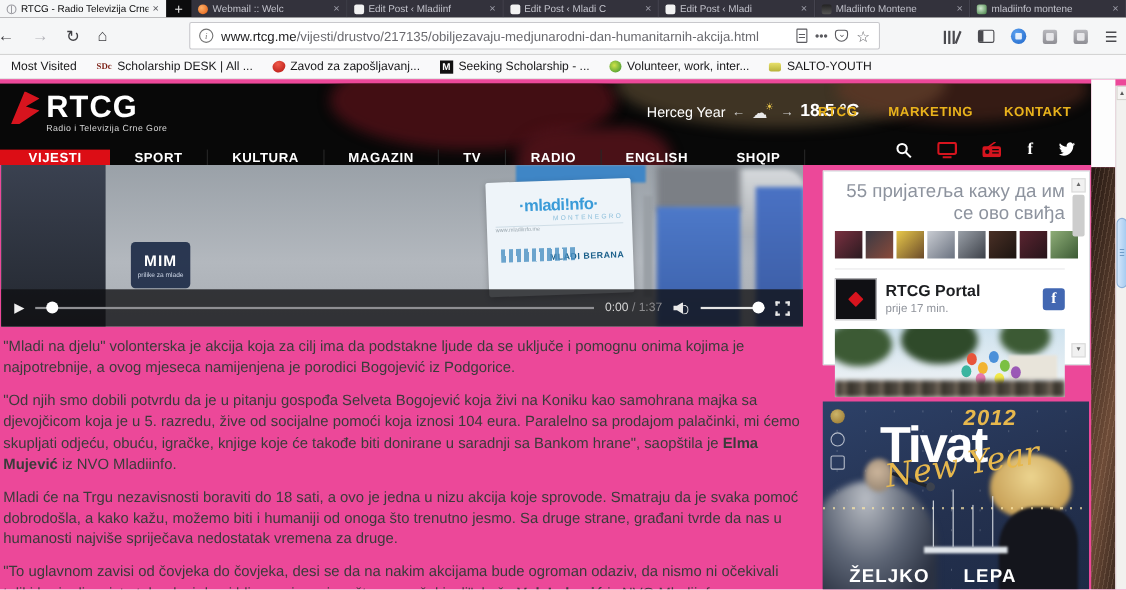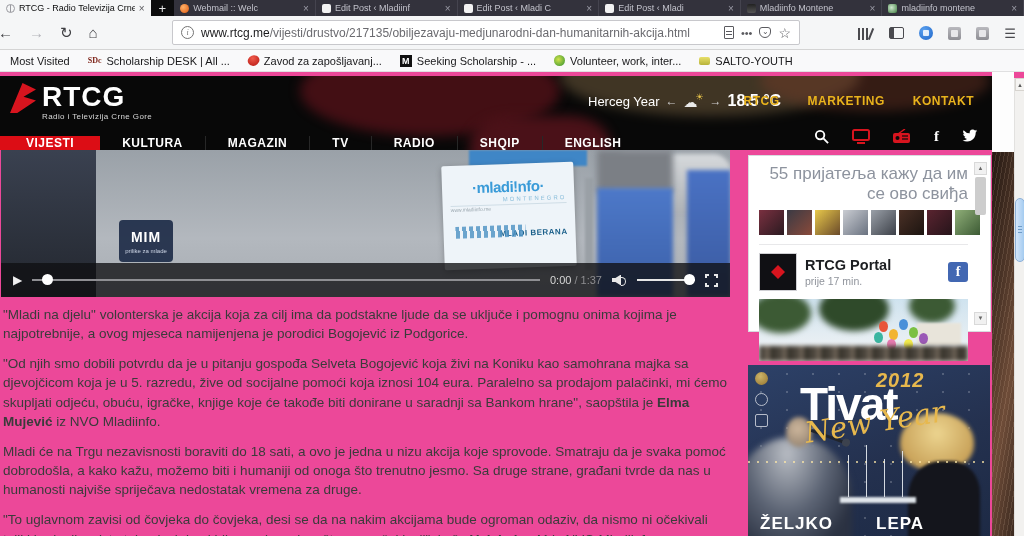--- a/index.html
+++ b/index.html
@@ -206,21 +206,21 @@
   .wom-hair { position:absolute; left:152px; top:48px; width:74px; height:58px; border-radius:50% 50% 45% 45%;
               background:radial-gradient(circle at 50% 35%,#ecd48f,#bb8f45); filter:blur(2px); }
   .wom-body { position:absolute; left:160px; top:96px; width:72px; height:80px; border-radius:45% 40% 0 0;
               background:#14151c; filter:blur(1.5px); }
   .masts { position:absolute; left:92px; top:88px; width:76px; height:58px; }
   .masts i { position:absolute; bottom:14px; width:1px; background:#e8ecf2; opacity:.9; }
   .m1 { left:8px; height:42px; } .m2 { left:26px; height:52px; } .m3 { left:44px; height:38px; } .m4 { left:62px; height:46px; }
   .hull { position:absolute; left:0; bottom:8px; width:76px; height:6px; background:#dfe4ea; filter:blur(1px); }
   .lights { position:absolute; left:0; right:0; top:96px; height:2px; opacity:.7;
             background:repeating-linear-gradient(90deg,#ffe9a8 0 2px,transparent 2px 9px); }
-  .ad-left { position:absolute; left:12px; bottom:2px; color:#fff; font-size:17px; font-weight:bold; letter-spacing:1px; }
+  .ad-left { position:absolute; left:24px; bottom:2px; color:#fff; font-size:17px; font-weight:bold; letter-spacing:1px; }
   .ad-right { position:absolute; left:128px; bottom:2px; color:#fff; font-size:17px; font-weight:bold; letter-spacing:1px; }
 
   
   .bg-white { position:absolute; left:992px; top:0; width:22px; height:80px; background:#fdfdfd; }
   .hair { position:absolute; left:992px; top:80px; width:22px; height:384px;
           background:linear-gradient(100deg,#241812 0%,#4a3326 35%,#6e4c38 65%,#3c2a20 100%); }
   .hair::after { content:""; position:absolute; inset:0;
           background:repeating-linear-gradient(100deg,rgba(255,220,190,.12) 0 1px,transparent 1px 4px); }
   .sb { position:absolute; left:1014px; top:6px; width:10px; height:458px; background:#f2f1ef; border-left:1px solid #e2e1df; }
   .sb-up { width:10px; height:13px; background:#f5f4f2; border:1px solid #d7d4cf; color:#5a5a5a;
@@ -356,26 +356,27 @@
     </div>
 
     <div class="toplinks">
       <span>RTCG</span>
       <span>MARKETING</span>
       <span>KONTAKT</span>
     </div>
 
     <div class="mainnav">
       <span class="nitem active">VIJESTI</span>
+      <span class="nitem">SPORT</span>
       <span class="nitem">KULTURA</span>
       <span class="nitem">MAGAZIN</span>
       <span class="nitem">TV</span>
       <span class="nitem">RADIO</span>
+      <span class="nitem" style="border-right:none;">ENGLISH</span>
       <span class="nitem">SHQIP</span>
-      <span class="nitem" style="border-right:none;">ENGLISH</span>
     </div>
 
     <div class="nav-icons">
       <svg width="15" height="15" viewBox="0 0 16 16">
           <circle cx="6.5" cy="6.5" r="4.5" fill="none" stroke="#fff" stroke-width="2"></circle>
           <line x1="10" y1="10" x2="15" y2="15" stroke="#fff" stroke-width="2"></line>
         </svg>
       <svg width="18" height="15" viewBox="0 0 18 15">
           <rect x="1" y="1" width="16" height="10" rx="1.5" fill="none" stroke="#d7141e" stroke-width="2"></rect>
           <line x1="5" y1="14" x2="13" y2="14" stroke="#d7141e" stroke-width="2"></line>

